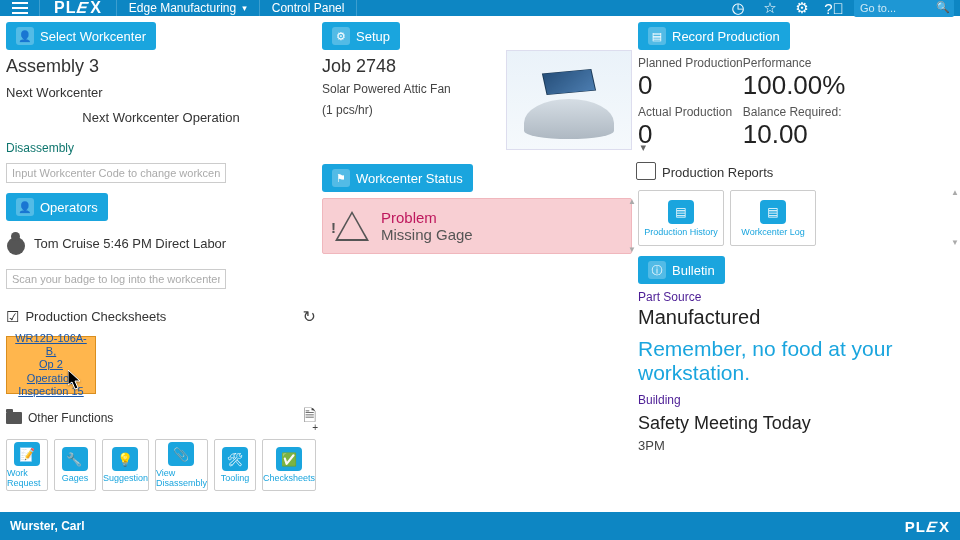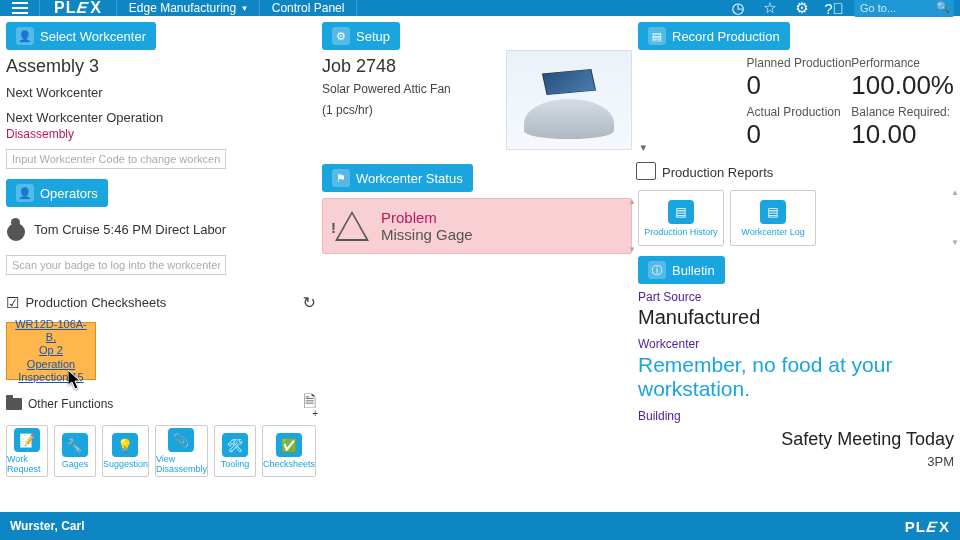--- a/index.html
+++ b/index.html
@@ -22,21 +22,21 @@
   .main { display: flex; gap: 6px; padding: 6px 6px 0 6px; height: 478px; }
   .col { display: flex; flex-direction: column; }
   .col1 { width: 310px; }
   .col2 { width: 310px; }
   .col3 { flex: 1; }
   
   .btn-blue { background: #1aa5de; color: #fff; border: none; border-radius: 3px; padding: 5px 10px; display: inline-flex; align-items: center; gap: 6px; font-size: 13px; cursor: pointer; height: 28px; }
   .btn-blue .bicon { width: 18px; height: 18px; background: rgba(255,255,255,0.25); border-radius: 3px; display: flex; align-items: center; justify-content: center; font-size: 11px; }
   .section-title { font-size: 18px; font-weight: normal; margin-top: 6px; margin-bottom: 4px; }
   .lbl { font-size: 13px; color: #333; margin-top: 4px; }
-  .sublbl { font-size: 12px; color: #be185d; margin-top: 2px; }
+  .sublbl { font-size: 12px; color: #0f766e; margin-top: 16px; }
   .thin-input { width: 220px; border: 1px solid #ccc; padding: 3px 5px; font-size: 11px; margin-top: 8px; }
   .thin-input::placeholder { color: #aaa; }
   
   .plain-hdr { display: flex; align-items: center; gap: 6px; font-size: 13px; padding: 4px 0; color: #333; }
   
   .operator-row { display: flex; align-items: center; gap: 8px; padding: 10px 0 6px 0; font-size: 13px; }
   .avatar { width: 18px; height: 18px; border-radius: 50%; background: #555; position: relative; }
   .avatar::after { content:''; position:absolute; width:9px; height:9px; background:#555; border-radius:50%; left:4px; top:-5px; }
   .avatar-wrap { width:20px; height:24px; position:relative; display:flex; align-items:flex-end; justify-content:center; }
   
@@ -56,34 +56,34 @@
   .fan-panel { width: 50px; height: 34px; background: linear-gradient(135deg,#264f7a,#4c7db0); transform: rotateX(50deg) rotateZ(-8deg); position:absolute; top:14px; border:1px solid #1b3a58; }
   .dropdown-chev { position:absolute; bottom:-4px; right:-14px; font-size:11px; color:#666; }
   
   .status-card { background: #f8cfd3; border: 1px solid #f0b7bd; border-radius: 2px; padding: 10px 12px; display: flex; align-items: center; gap: 12px; margin-top: 6px; position:relative; }
   .warn-icon { width: 0; height: 0; border-left: 17px solid transparent; border-right: 17px solid transparent; border-bottom: 30px solid #555; position: relative; }
   .warn-icon::after { content:'!'; position:absolute; left:-3px; top:8px; color:#f8cfd3; font-weight:bold; font-size:15px; }
   .warn-inner { width:0; height:0; border-left:14px solid transparent; border-right:14px solid transparent; border-bottom:25px solid #f8cfd3; position:absolute; left:-14px; top:3px; }
   .status-text .line1 { font-size: 15px; color: #be185d; }
   .status-text .line2 { font-size: 15px; color: #555; }
   
-  .metrics-row { display: flex; justify-content: flex-end; margin-top: 6px; }
+  .metrics-row { display: flex; justify-content: flex-start; margin-top: 6px; }
   .metric-col { display: flex; flex-direction: column; }
   .metric-lbl { font-size: 12px; color: #555; }
   .metric-val { font-size: 26px; font-weight: normal; color: #222; }
   
   .reports-row { display: flex; gap: 6px; margin-top: 6px; position:relative; }
   .report-card { width: 86px; height: 56px; border: 1px solid #ccc; border-radius: 2px; display: flex; flex-direction: column; align-items: center; justify-content: center; gap: 3px; font-size: 9px; color: #1aa5de; cursor:pointer; }
   .report-card .rbox { width: 26px; height: 24px; background: #1aa5de; border-radius: 4px; display:flex; align-items:center; justify-content:center; color:#fff; font-size:12px; }
   
   .bulletin-body { margin-top: 6px; }
   .bulletin-body .bl { font-size: 12px; color: #4c1d95; }
   .bulletin-body .bv { font-size: 20px; color: #222; margin-top: 2px; margin-bottom: 8px; }
   .bulletin-body .bmsg { font-size: 21px; color: #1aa5de; margin-top: 2px; }
-  .meeting { text-align: right; margin-top: 6px; }
+  .meeting { text-align: left; margin-top: 6px; }
   .meeting .m1 { font-size: 18px; color: #222; }
   .meeting .m2 { font-size: 13px; color: #444; margin-top: 4px; }
   
   .job-top { display:flex; gap:8px; }
   .job-left { flex:1; }
   
   .refresh-icon { margin-left:auto; font-size:16px; cursor:pointer; color:#444; }
   .addpage-icon { margin-left:auto; font-size:16px; cursor:pointer; color:#444; position:relative; }
   .addpage-icon .plus { position:absolute; right:-2px; bottom:-2px; font-size:10px; background:#fff; }
   
@@ -132,21 +132,21 @@
 
 <div class="main">
 
   <div class="col col1">
     <div><button class="btn-blue">
           <span class="bicon">👤</span>
           <span>Select Workcenter</span>
         </button></div>
     <div class="section-title">Assembly 3</div>
     <div class="lbl">Next Workcenter</div>
-    <div class="lbl" style="margin-top:10px;">Next Workcenter Operation</div>
+    <div class="lbl" style="margin-top:10px;text-align:center;">Next Workcenter Operation</div>
     <div class="sublbl">Disassembly</div>
     <input class="thin-input" type="text" placeholder="Input Workcenter Code to change workcenters" style="">
 
     <div style="height:10px;"></div>
     <div><button class="btn-blue">
           <span class="bicon">👤</span>
           <span>Operators</span>
         </button></div>
     <div class="operator-row">
       <div class="avatar-wrap">
@@ -286,21 +286,20 @@
     </div>
 
     <div style="height:10px;"></div>
     <div><button class="btn-blue">
           <span class="bicon">ⓘ</span>
           <span>Bulletin</span>
         </button></div>
     <div class="bulletin-body">
       <div class="bl">Part Source</div>
       <div class="bv">Manufactured</div>
-      <div class="bl">Workcenter</div>
       <div class="bmsg">Remember, no food at your workstation.</div>
       <div class="bl" style="margin-top:8px;">Building</div>
       <div class="meeting">
         <div class="m1">Safety Meeting Today</div>
         <div class="m2">3PM</div>
       </div>
     </div>
   </div>
 
 </div>

